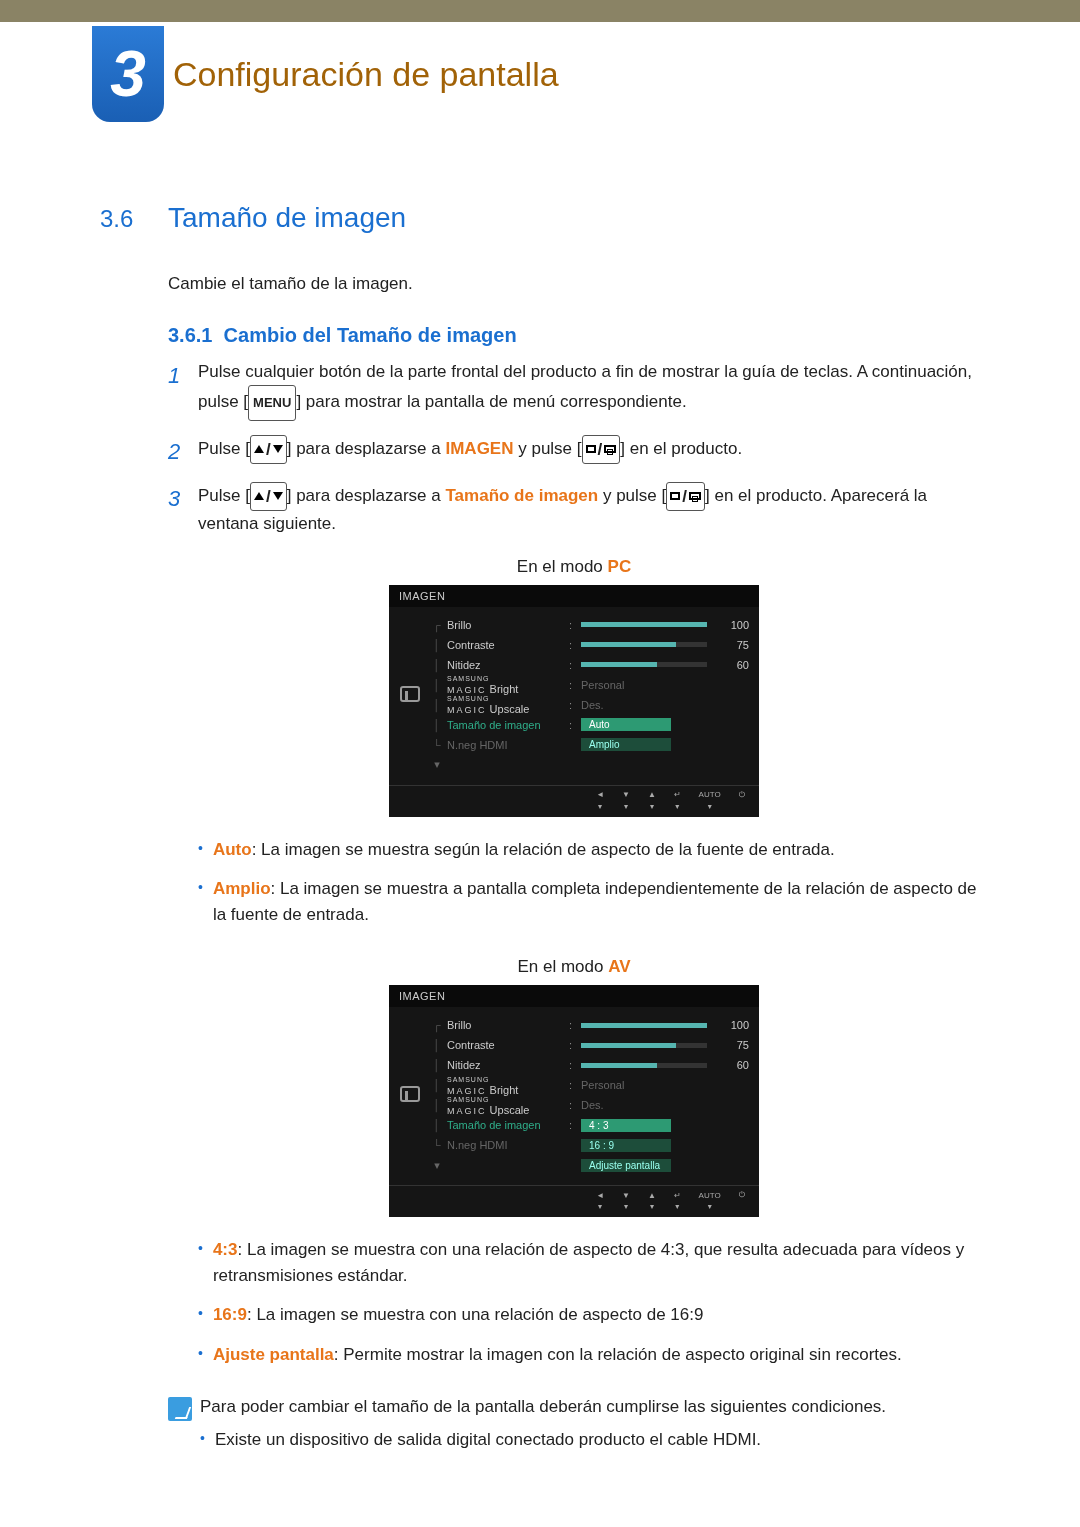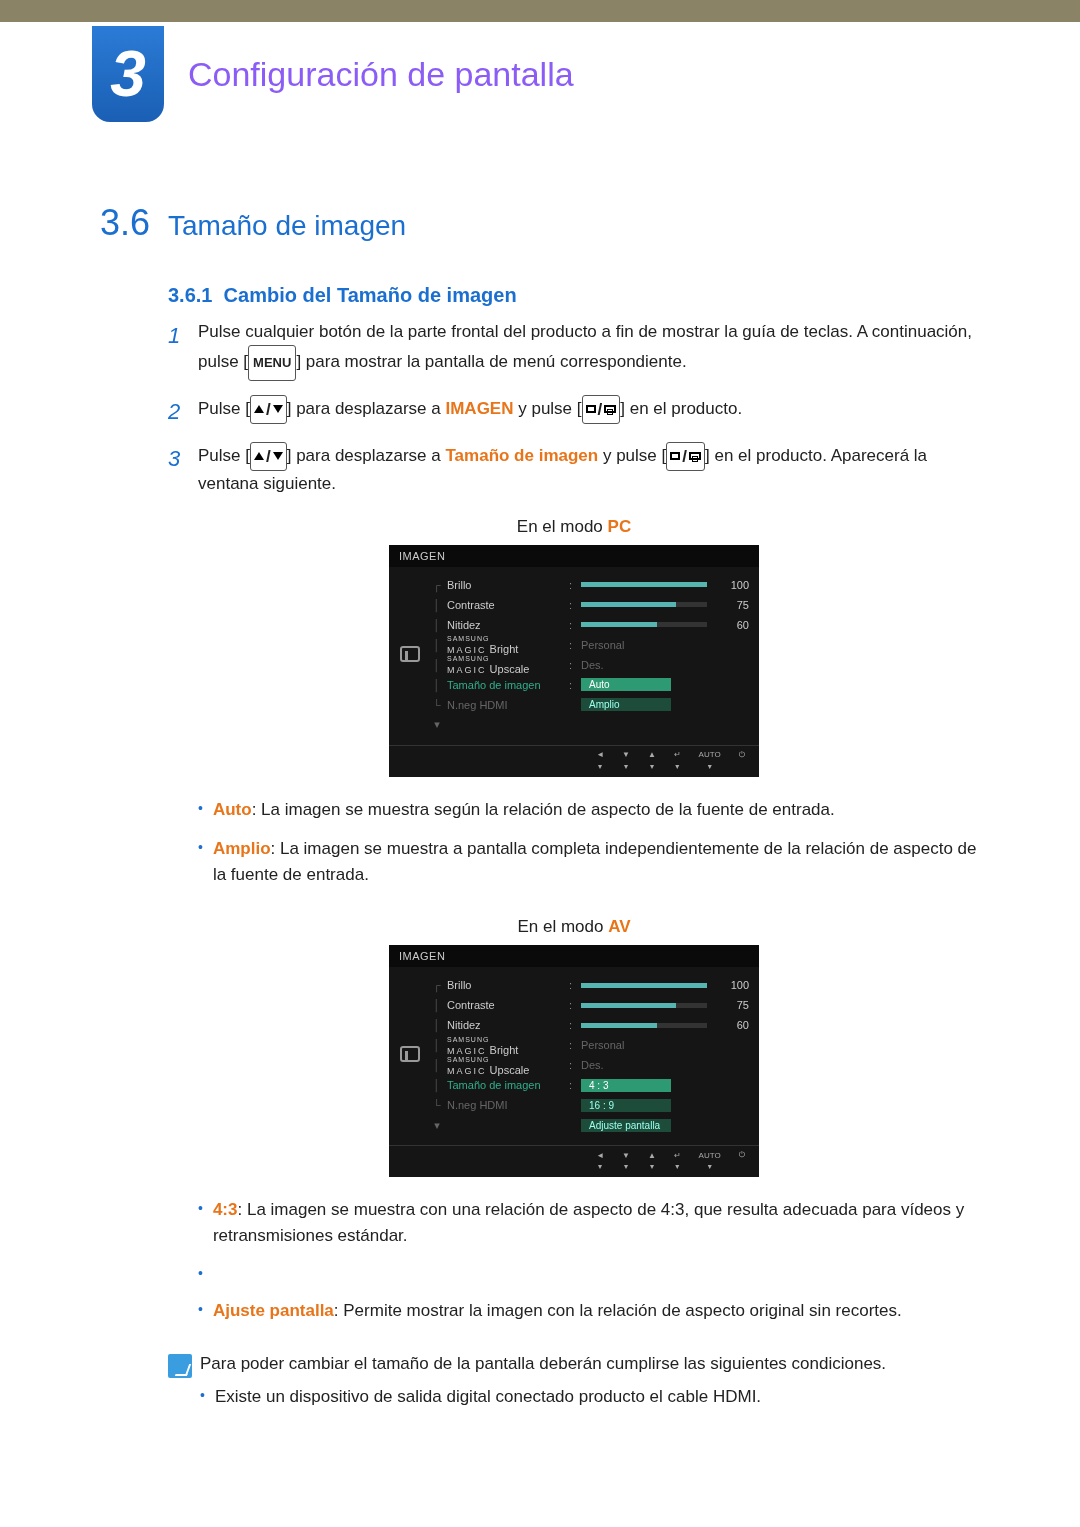--- a/index.html
+++ b/index.html
@@ -13,27 +13,27 @@
   .header-row { display: flex; align-items: center; margin-top: 4px; }
   .chapter-tab {
     width: 72px; height: 96px;
     background: linear-gradient(#2b7bd6, #1a5fb4);
     border-radius: 0 0 18px 18px;
     display: flex; align-items: center; justify-content: center;
     color: #fff; font-size: 64px; font-weight: bold; font-style: italic;
     margin-left: 92px;
   }
   .chapter-title {
-    color: #8b5cf6; font-size: 34px; font-weight: 500;
-    margin-left: 24px;
+    color: #a16207; font-size: 34px; font-weight: 500;
+    margin-left: 9px;
   }
   .gray-line { height: 3px; background: #bfbfbf; margin-top: -40px; }
   .content { padding: 80px 100px 30px 100px; font-size: 17px; color: #222; }
   .sec-row { display: flex; align-items: baseline; margin-bottom: 40px; }
-  .sec-num { color: #1a6fd0; font-size: 36px; font-weight: 500; width: 68px; }
+  .sec-num { color: #1a6fd0; font-size: 24px; font-weight: 500; width: 68px; }
   .sec-title { color: #1a6fd0; font-size: 28px; font-weight: 500; }
   .body-indent { margin-left: 68px; }
   .intro { margin-bottom: 30px; }
   .subsec { color: #1a6fd0; font-size: 20px; font-weight: bold; margin-bottom: 12px; }
   .step { display: flex; margin-bottom: 14px; line-height: 1.5; }
   .step-num { color: #1a6fd0; font-style: italic; font-size: 22px; width: 30px; flex-shrink: 0; }
   .step-body { flex: 1; }
   .kbd {
     display: inline-block; border: 1px solid #555; border-radius: 3px;
     padding: 8px 4px; font-family: Arial; font-weight: bold; font-size: 13px;
@@ -101,20 +101,21 @@
 
 <div class="content">
 
   <div class="sec-row">
     <div class="sec-num">3.6</div>
     <div class="sec-title">Tamaño de imagen</div>
   </div>
 
   <div class="body-indent">
 
+    <div class="intro">Cambie el tamaño de la imagen.</div>
 
     <div class="subsec">
       <span>3.6.1</span>&nbsp;
       <span>Cambio del Tamaño de imagen</span>
     </div>
 
     <div class="step">
       <div class="step-num">1</div>
       <div class="step-body">
         <span>Pulse cualquier botón de la parte frontal del producto a fin de mostrar la guía de teclas. A continuación, pulse [</span><span class="kbd">MENU</span><span>] para mostrar la pantalla de menú correspondiente.</span>
@@ -377,20 +378,21 @@
       </div>
     </div>
 
     <div class="bullets">
       <div class="bullet">
           <span class="dot">•</span>
           <div><span class="orange">4:3</span><span>: La imagen se muestra con una relación de aspecto de 4:3, que resulta adecuada para vídeos y retransmisiones estándar.</span></div>
         </div>
       <div class="bullet">
           <span class="dot">•</span>
+          <div><span class="orange">16:9</span><span>: La imagen se muestra con una relación de aspecto de 16:9</span></div>
         </div>
       <div class="bullet">
           <span class="dot">•</span>
           <div><span class="orange">Ajuste pantalla</span><span>: Permite mostrar la imagen con la relación de aspecto original sin recortes.</span></div>
         </div>
     </div>
 
     <div class="note-row">
       <div class="note-icon"></div>
       <div style="flex:1">

